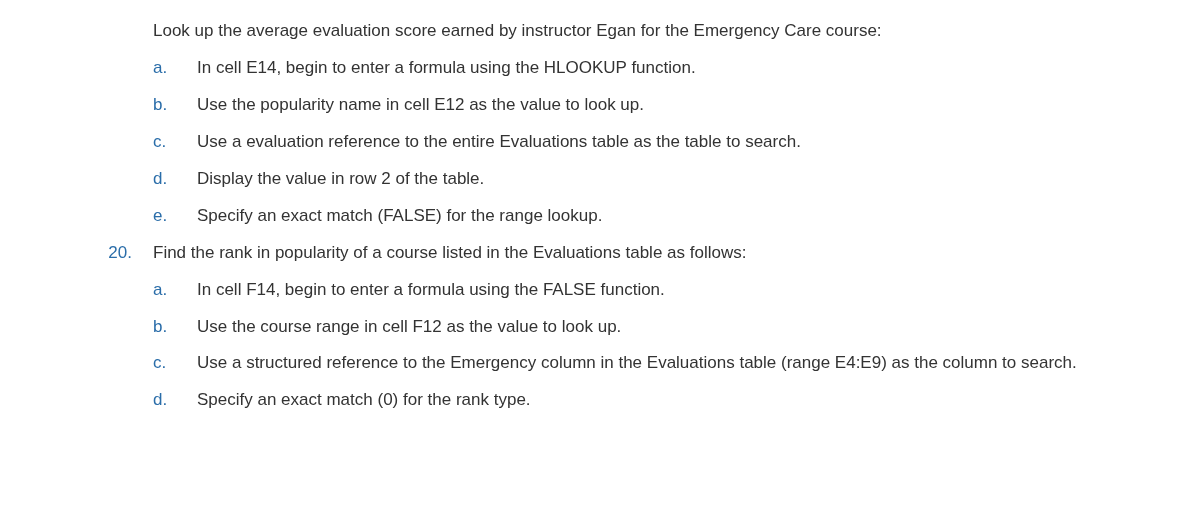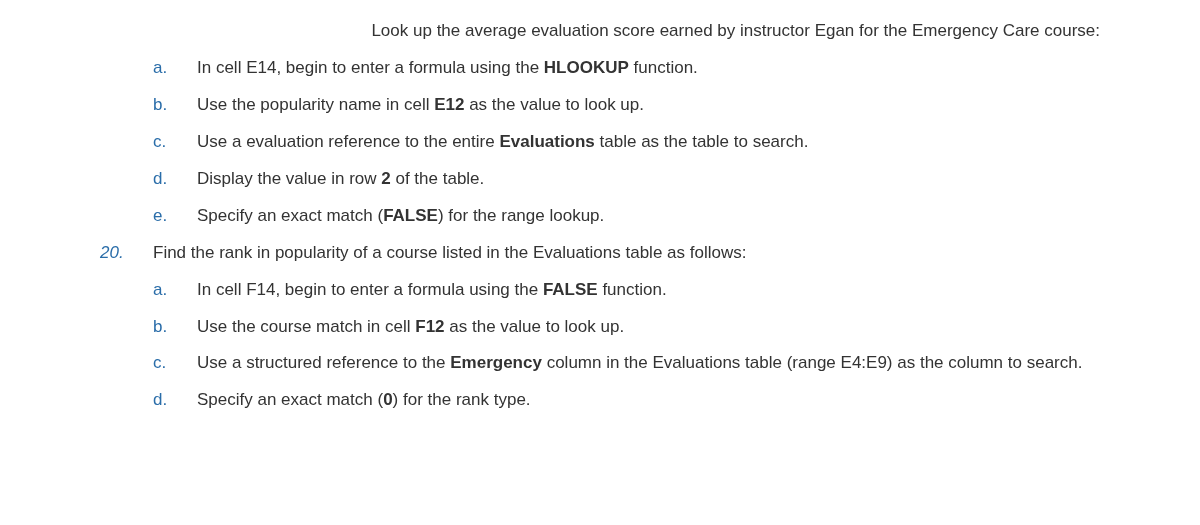--- a/index.html
+++ b/index.html
@@ -13,32 +13,31 @@
       color: #333333;
       background: #ffffff;
       width: 1200px;
       height: 525px;
       padding: 20px 100px 20px 100px;
       line-height: 1.35;
     }
     .intro-block {
       margin-left: 53px;
       margin-bottom: 14px;
-      text-align: right;
     }
     .list-item {
       display: flex;
       margin-bottom: 14px;
     }
     .item-number {
       color: #2a6da9;
       width: 40px;
+      text-align: right;
       flex-shrink: 0;
       padding-right: 8px;
-      font-style: italic;
     }
     .item-body {
       flex: 1;
       padding-left: 13px;
     }
     .sublist {
       margin-left: 53px;
     }
     .sub-item {
       display: flex;
@@ -48,21 +47,21 @@
       color: #2a6da9;
       width: 28px;
       text-align: left;
       flex-shrink: 0;
     }
     .sub-body {
       flex: 1;
       padding-left: 16px;
     }
     .bold {
-      font-weight: bold;
+      font-weight: normal;
     }
   </style>
 </head>
 <body>
 
 <div class="intro-block">
   <span>Look up the average evaluation score earned by instructor Egan for the Emergency Care course:</span>
 </div>
 
 <div class="sublist">
@@ -106,21 +105,21 @@
 <div class="sublist">
   <div class="sub-item">
     <div class="sub-letter">a.</div>
     <div class="sub-body">
       <span>In cell F14, begin to enter a formula using the </span><span class="bold">FALSE</span><span> function.</span>
     </div>
   </div>
   <div class="sub-item">
     <div class="sub-letter">b.</div>
     <div class="sub-body">
-      <span>Use the course match in cell </span><span class="bold">F12</span><span> as the value to look up.</span>
+      <span>Use the course range in cell </span><span class="bold">F12</span><span> as the value to look up.</span>
     </div>
   </div>
   <div class="sub-item">
     <div class="sub-letter">c.</div>
     <div class="sub-body">
       <span>Use a structured reference to the </span><span class="bold">Emergency</span><span> column in the Evaluations table (range E4:E9) as the column to search.</span>
     </div>
   </div>
   <div class="sub-item">
     <div class="sub-letter">d.</div>

